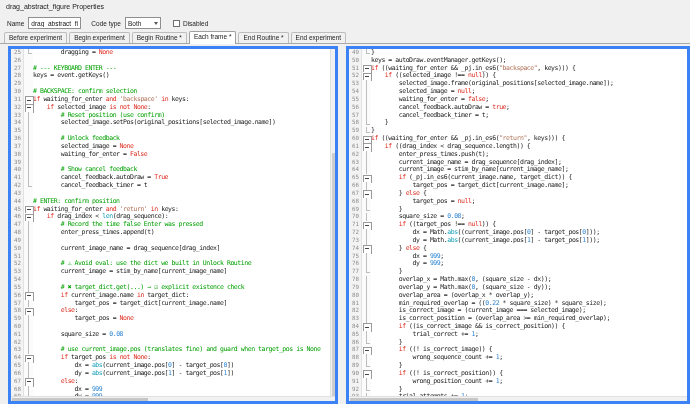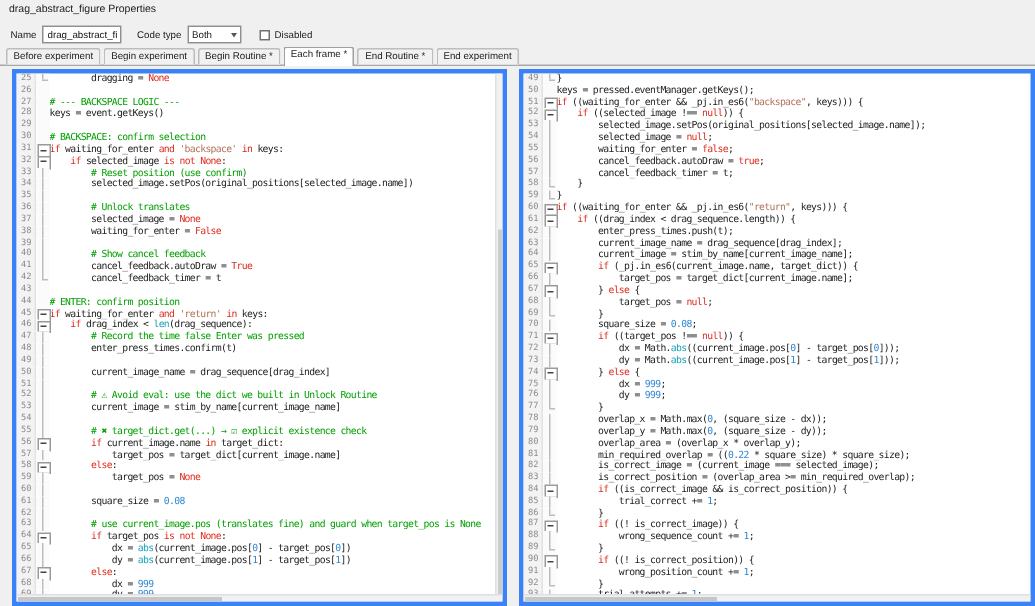--- a/index.html
+++ b/index.html
@@ -79,42 +79,42 @@
     <div class="tab">Begin Routine *</div>
     <div class="tab active">Each frame *</div>
     <div class="tab">End Routine *</div>
     <div class="tab">End experiment</div>
   </div>
 
 <div class="editor left">
   <div class="rows">
       <div class="row"><span class="ln">25</span><span class="gut end"></span><span class="code">        dragging = <span class="tok-k">None</span></span></div>
       <div class="row"><span class="ln">26</span><span class="gut "></span><span class="code"></span></div>
-      <div class="row"><span class="ln">27</span><span class="gut "></span><span class="code"><span class="tok-c"># --- BACKSPACE LOGIC ---</span></span></div>
+      <div class="row"><span class="ln">27</span><span class="gut "></span><span class="code"><span class="tok-c"># --- KEYBOARD ENTER ---</span></span></div>
       <div class="row"><span class="ln">28</span><span class="gut "></span><span class="code">keys = event.getKeys()</span></div>
       <div class="row"><span class="ln">29</span><span class="gut "></span><span class="code"></span></div>
       <div class="row"><span class="ln">30</span><span class="gut "></span><span class="code"><span class="tok-c"># BACKSPACE: confirm selection</span></span></div>
       <div class="row"><span class="ln">31</span><span class="gut box"></span><span class="code"><span class="tok-k">if</span> waiting_for_enter <span class="tok-k">and</span> <span class="tok-s">'backspace'</span> <span class="tok-k">in</span> keys:</span></div>
       <div class="row"><span class="ln">32</span><span class="gut box"></span><span class="code">    <span class="tok-k">if</span> selected_image <span class="tok-k">is</span> <span class="tok-k">not</span> <span class="tok-k">None</span>:</span></div>
       <div class="row"><span class="ln">33</span><span class="gut line"></span><span class="code"><span class="tok-c">        # Reset position (use confirm)</span></span></div>
       <div class="row"><span class="ln">34</span><span class="gut line"></span><span class="code">        selected_image.setPos(original_positions[selected_image.name])</span></div>
       <div class="row"><span class="ln">35</span><span class="gut line"></span><span class="code"></span></div>
-      <div class="row"><span class="ln">36</span><span class="gut line"></span><span class="code"><span class="tok-c">        # Unlock translates</span></span></div>
+      <div class="row"><span class="ln">36</span><span class="gut line"></span><span class="code"><span class="tok-c">        # Unlock feedback</span></span></div>
       <div class="row"><span class="ln">37</span><span class="gut line"></span><span class="code">        selected_image = <span class="tok-k">None</span></span></div>
       <div class="row"><span class="ln">38</span><span class="gut line"></span><span class="code">        waiting_for_enter = <span class="tok-k">False</span></span></div>
       <div class="row"><span class="ln">39</span><span class="gut line"></span><span class="code"></span></div>
       <div class="row"><span class="ln">40</span><span class="gut line"></span><span class="code"><span class="tok-c">        # Show cancel feedback</span></span></div>
       <div class="row"><span class="ln">41</span><span class="gut line"></span><span class="code">        cancel_feedback.autoDraw = <span class="tok-k">True</span></span></div>
       <div class="row"><span class="ln">42</span><span class="gut end"></span><span class="code">        cancel_feedback_timer = t</span></div>
       <div class="row"><span class="ln">43</span><span class="gut "></span><span class="code"></span></div>
       <div class="row"><span class="ln">44</span><span class="gut "></span><span class="code"><span class="tok-c"># ENTER: confirm position</span></span></div>
       <div class="row"><span class="ln">45</span><span class="gut box"></span><span class="code"><span class="tok-k">if</span> waiting_for_enter <span class="tok-k">and</span> <span class="tok-s">'return'</span> <span class="tok-k">in</span> keys:</span></div>
       <div class="row"><span class="ln">46</span><span class="gut box"></span><span class="code">    <span class="tok-k">if</span> drag_index &lt; <span class="tok-b">len</span>(drag_sequence):</span></div>
       <div class="row"><span class="ln">47</span><span class="gut line"></span><span class="code"><span class="tok-c">        # Record the time false Enter was pressed</span></span></div>
-      <div class="row"><span class="ln">48</span><span class="gut line"></span><span class="code">        enter_press_times.confirm(t)</span></div>
+      <div class="row"><span class="ln">48</span><span class="gut line"></span><span class="code">        enter_press_times.append(t)</span></div>
       <div class="row"><span class="ln">49</span><span class="gut line"></span><span class="code"></span></div>
       <div class="row"><span class="ln">50</span><span class="gut line"></span><span class="code">        current_image_name = drag_sequence[drag_index]</span></div>
       <div class="row"><span class="ln">51</span><span class="gut line"></span><span class="code"></span></div>
       <div class="row"><span class="ln">52</span><span class="gut line"></span><span class="code"><span class="tok-c">        # ⚠ Avoid eval: use the dict we built in Unlock Routine</span></span></div>
       <div class="row"><span class="ln">53</span><span class="gut line"></span><span class="code">        current_image = stim_by_name[current_image_name]</span></div>
       <div class="row"><span class="ln">54</span><span class="gut line"></span><span class="code"></span></div>
       <div class="row"><span class="ln">55</span><span class="gut line"></span><span class="code"><span class="tok-c">        # ✖ target_dict.get(...) → ☑ explicit existence check</span></span></div>
       <div class="row"><span class="ln">56</span><span class="gut box"></span><span class="code">        <span class="tok-k">if</span> current_image.name <span class="tok-k">in</span> target_dict:</span></div>
       <div class="row"><span class="ln">57</span><span class="gut line"></span><span class="code">            target_pos = target_dict[current_image.name]</span></div>
       <div class="row"><span class="ln">58</span><span class="gut box"></span><span class="code">        <span class="tok-k">else</span>:</span></div>
@@ -134,24 +134,24 @@
       <div class="vthumb"></div>
     </div>
   <div class="hscroll">
       <div class="hthumb"></div>
     </div>
 </div>
 
 <div class="editor right">
   <div class="rows">
       <div class="row"><span class="ln">49</span><span class="gut end"></span><span class="code">}</span></div>
-      <div class="row"><span class="ln">50</span><span class="gut "></span><span class="code">keys = pressed.eventManager.getKeys();</span></div>
+      <div class="row"><span class="ln">50</span><span class="gut "></span><span class="code">keys = autoDraw.eventManager.getKeys();</span></div>
       <div class="row"><span class="ln">51</span><span class="gut box"></span><span class="code"><span class="tok-k">if</span> ((waiting_for_enter &amp;&amp; _pj.in_es6(<span class="tok-s">"backspace"</span>, keys))) {</span></div>
       <div class="row"><span class="ln">52</span><span class="gut box"></span><span class="code">    <span class="tok-k">if</span> ((selected_image !== <span class="tok-k">null</span>)) {</span></div>
-      <div class="row"><span class="ln">53</span><span class="gut line"></span><span class="code">        selected_image.setPos(original_positions[selected_image.name]);</span></div>
+      <div class="row"><span class="ln">53</span><span class="gut line"></span><span class="code">        selected_image.frame(original_positions[selected_image.name]);</span></div>
       <div class="row"><span class="ln">54</span><span class="gut line"></span><span class="code">        selected_image = <span class="tok-k">null</span>;</span></div>
       <div class="row"><span class="ln">55</span><span class="gut line"></span><span class="code">        waiting_for_enter = <span class="tok-k">false</span>;</span></div>
       <div class="row"><span class="ln">56</span><span class="gut line"></span><span class="code">        cancel_feedback.autoDraw = <span class="tok-k">true</span>;</span></div>
       <div class="row"><span class="ln">57</span><span class="gut line"></span><span class="code">        cancel_feedback_timer = t;</span></div>
       <div class="row"><span class="ln">58</span><span class="gut end"></span><span class="code">    }</span></div>
       <div class="row"><span class="ln">59</span><span class="gut end"></span><span class="code">}</span></div>
       <div class="row"><span class="ln">60</span><span class="gut box"></span><span class="code"><span class="tok-k">if</span> ((waiting_for_enter &amp;&amp; _pj.in_es6(<span class="tok-s">"return"</span>, keys))) {</span></div>
       <div class="row"><span class="ln">61</span><span class="gut box"></span><span class="code">    <span class="tok-k">if</span> ((drag_index &lt; drag_sequence.length)) {</span></div>
       <div class="row"><span class="ln">62</span><span class="gut line"></span><span class="code">        enter_press_times.push(t);</span></div>
       <div class="row"><span class="ln">63</span><span class="gut line"></span><span class="code">        current_image_name = drag_sequence[drag_index];</span></div>

